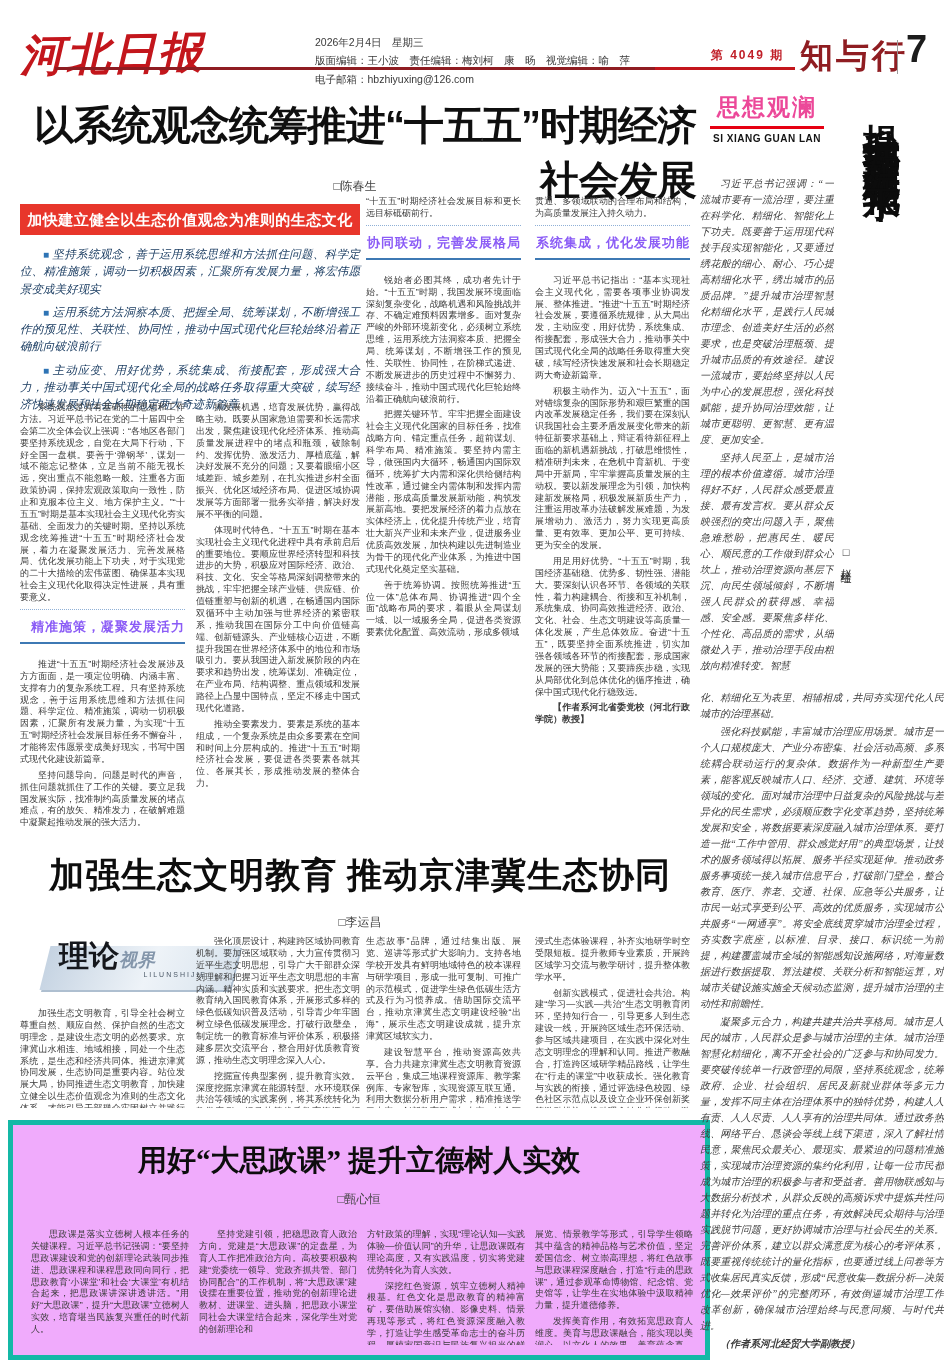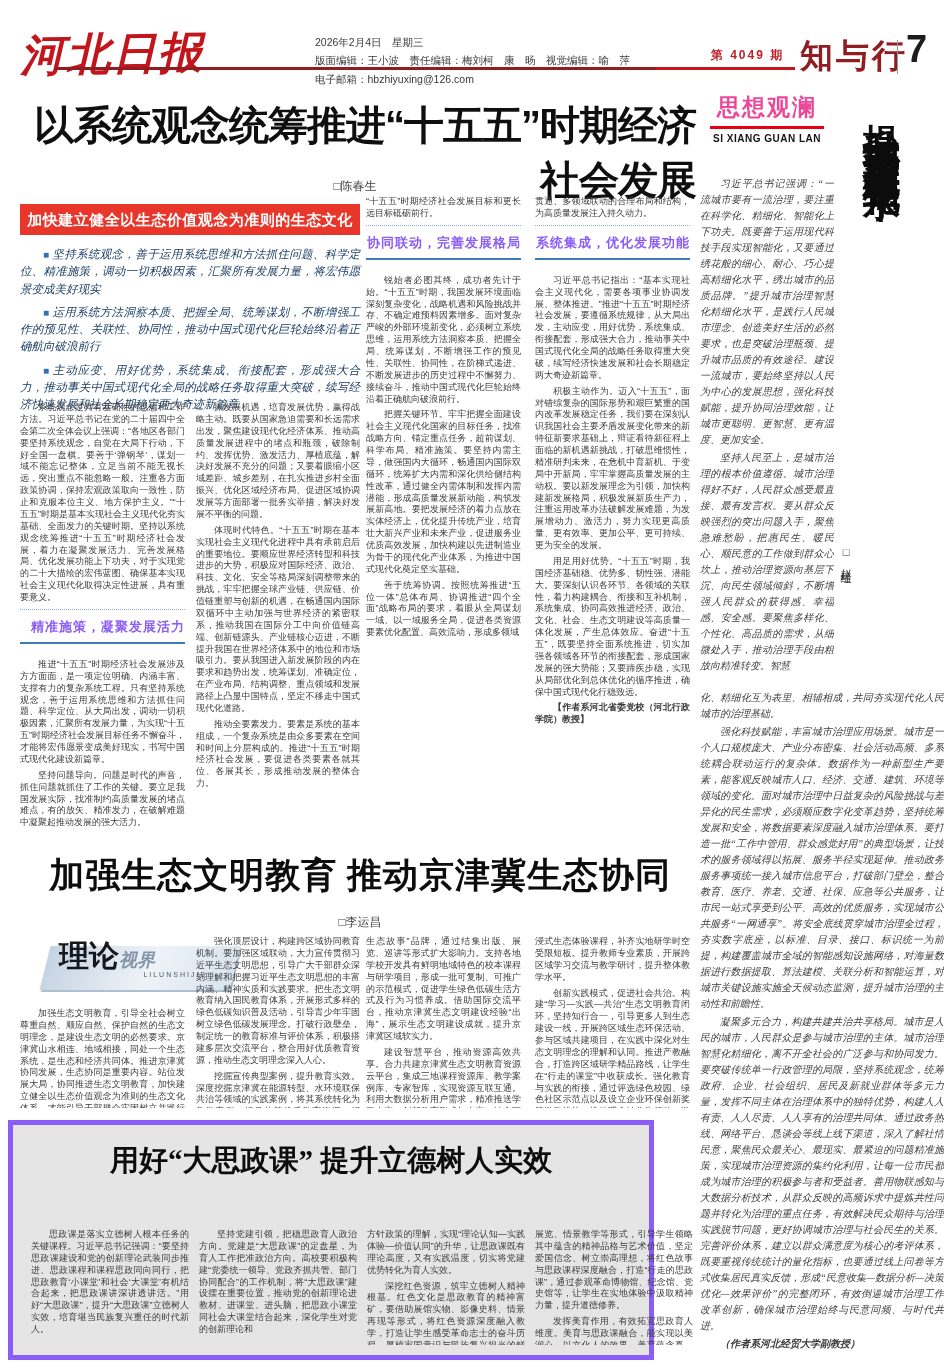--- a/index.html
+++ b/index.html
@@ -49,21 +49,21 @@
     background:linear-gradient(100deg,#c5d3e2,#eef3f8 55%,#d9e4ee);transform:skewX(-14deg);
     box-shadow:2px 2px 0 #aebfd0}
   .el-a{position:relative;font-size:30px;font-weight:900;color:#15171c;
     font-family:"Liberation Serif","DejaVu Serif",serif;margin-left:14px}
   .el-b{position:relative;font-size:18px;font-weight:700;color:#8496ab;
     font-family:"Liberation Serif","DejaVu Serif",serif;font-style:italic}
   .el-sub{position:relative;font-size:7px;letter-spacing:2px;color:#4d5a68;text-align:right;
     margin-top:-6px;padding-right:34px}
 
   
-  .sz-box{left:8px;top:1120px;width:646px;height:240px;border:5px solid #8b5cf6;background:#e5e5e5}
+  .sz-box{left:8px;top:1120px;width:702px;height:240px;border:5px solid #14b8a6;background:#f0abfc}
   .sz-headline{position:absolute;left:0;top:16px;width:100%;text-align:center;font-size:29px;
     font-weight:900;color:#0d0d0d;font-family:"Liberation Serif","DejaVu Serif",serif}
   .sz-byline{position:absolute;left:0;top:66px;width:100%}
 
   
   .sx-badge{left:700px;top:92px;width:134px;text-align:center}
   .sx-badge .t{font-size:23px;font-weight:700;color:#ec4899;letter-spacing:2px;
     font-family:"Liberation Serif","DejaVu Serif",serif}
   .sx-badge .bar{width:114px;height:3px;background:#e60012;margin:3px auto 4px}
   .sx-badge .s{font-size:10px;font-weight:700;color:#141414;letter-spacing:.5px}
@@ -100,21 +100,21 @@
   <p><span class="sq">■</span><span>坚持系统观念，善于运用系统思维和方法抓住问题、科学定位、精准施策，调动一切积极因素，汇聚所有发展力量，将宏伟愿景变成美好现实</span></p>
   <p><span class="sq">■</span><span>运用系统方法洞察本质、把握全局、统筹谋划，不断增强工作的预见性、关联性、协同性，推动中国式现代化巨轮始终沿着正确航向破浪前行</span></p>
   <p><span class="sq">■</span><span>主动应变、用好优势，系统集成、衔接配套，形成强大合力，推动事关中国式现代化全局的战略任务取得重大突破，续写经济快速发展和社会长期稳定两大奇迹新篇章</span></p>
 </div>
 
 <div class="col" style="left:20px;top:402px;width:165px;height:438px">
   <p>系统观念是具有基础性的思想和工作方法。习近平总书记在党的二十届四中全会第二次全体会议上强调：“各地区各部门要坚持系统观念，自觉在大局下行动，下好全国一盘棋。要善于‘弹钢琴’，谋划一域不能忘记整体，立足当前不能无视长远，突出重点不能忽略一般。注重各方面政策协调，保持宏观政策取向一致性，防止和克服本位主义、地方保护主义。”“十五五”时期是基本实现社会主义现代化夯实基础、全面发力的关键时期。坚持以系统观念统筹推进“十五五”时期经济社会发展，着力在凝聚发展活力、完善发展格局、优化发展功能上下功夫，对于实现党的二十大描绘的宏伟蓝图、确保基本实现社会主义现代化取得决定性进展，具有重要意义。</p>
   <div class="dotted"></div>
   <h3 class="subhead">精准施策，凝聚发展活力</h3>
   <div>
-      <p>推进“十五五”时期经济社会发展涉及方方面面，是一项定位明确、内涵丰富、支撑有力的复杂系统工程。只有坚持系统观念，善于运用系统思维和方法抓住问题、科学定位、从大局出发，调动一切积极因素，汇聚所有发展力量，为实现“十五五”时期经济社会发展目标任务不懈奋斗，才能将宏伟愿景变成美好现实，书写中国式现代化建设新篇章。</p>
+      <p>推进“十五五”时期经济社会发展涉及方方面面，是一项定位明确、内涵丰富、支撑有力的复杂系统工程。只有坚持系统观念，善于运用系统思维和方法抓住问题、科学定位、精准施策，调动一切积极因素，汇聚所有发展力量，为实现“十五五”时期经济社会发展目标任务不懈奋斗，才能将宏伟愿景变成美好现实，书写中国式现代化建设新篇章。</p>
       <p>坚持问题导向。问题是时代的声音，抓住问题就抓住了工作的关键。要立足我国发展实际，找准制约高质量发展的堵点难点，有的放矢、精准发力，在破解难题中凝聚起推动发展的强大活力。</p>
     </div>
 </div>
 
 <div class="col" style="left:196px;top:402px;width:164px;height:438px">
   <div>
       <p>抓发展机遇，培育发展优势，赢得战略主动。既要从国家急迫需要和长远需求出发，聚焦建设现代化经济体系、推动高质量发展进程中的堵点和瓶颈，破除制约、发挥优势、激发活力、厚植底蕴，解决好发展不充分的问题；又要着眼缩小区域差距、城乡差别，在扎实推进乡村全面振兴、优化区域经济布局、促进区域协调发展等方面部署一批务实举措，解决好发展不平衡的问题。</p>
       <p>体现时代特色。“十五五”时期在基本实现社会主义现代化进程中具有承前启后的重要地位。要顺应世界经济转型和科技进步的大势，积极应对国际经济、政治、科技、文化、安全等格局深刻调整带来的挑战，牢牢把握全球产业链、供应链、价值链重塑与创新的机遇，在畅通国内国际双循环中主动加强与世界经济的紧密联系，推动我国在国际分工中向价值链高端、创新链源头、产业链核心迈进，不断提升我国在世界经济体系中的地位和市场吸引力。要从我国进入新发展阶段的内在要求和趋势出发，统筹谋划、准确定位，在产业布局、结构调整、重点领域和发展路径上凸显中国特点，坚定不移走中国式现代化道路。</p>
       <p>推动全要素发力。要素是系统的基本组成，一个复杂系统是由众多要素在空间和时间上分层构成的。推进“十五五”时期经济社会发展，要促进各类要素各就其位、各展其长，形成推动发展的整体合力。</p>
     </div>
@@ -172,20 +172,21 @@
 <div class="col" style="left:535px;top:936px;width:155px;height:172px">
   <p class="cont">浸式生态体验课程，补齐实地研学时空受限短板。提升教师专业素质，开展跨区域学习交流与教学研讨，提升整体教学水平。</p>
   <div>
       <p>创新实践模式，促进社会共治。构建“学习—实践—共治”生态文明教育闭环，坚持知行合一，引导更多人到生态建设一线，开展跨区域生态环保活动、参与区域共建项目，在实践中深化对生态文明理念的理解和认同。推进产教融合，打造跨区域研学精品路线，让学生在“行走的课堂”中收获成长。强化教育与实践的衔接，通过评选绿色校园、绿色社区示范点以及设立企业环保创新奖等激励措施，推动理念转化为行动，激活全民参与生态文明建设的内生动力。</p>
     </div>
 
 </div>
 
 <div class="abs sz-box">
   <h2 class="sz-headline">用好“大思政课”  提升立德树人实效</h2>
+  <div class="byline sz-byline">□甄心恒</div>
   <div class="col" style="left:18px;top:104px;width:158px;height:116px">
     <div>
         <p>思政课是落实立德树人根本任务的关键课程。习近平总书记强调：“要坚持思政课建设和党的创新理论武装同步推进、思政课程和课程思政同向同行，把思政教育‘小课堂’和社会‘大课堂’有机结合起来，把思政课讲深讲透讲活。”用好“大思政课”，提升“大思政课”立德树人实效，培育堪当民族复兴重任的时代新人。</p>
       </div>
   </div>
   <div class="col" style="left:186px;top:104px;width:158px;height:116px">
     <div>
         <p>坚持党建引领，把稳思政育人政治方向。党建是“大思政课”的定盘星，为育人工作把准政治方向。高校要积极构建“党委统一领导、党政齐抓共管、部门协同配合”的工作机制，将“大思政课”建设摆在重要位置，推动党的创新理论进教材、进课堂、进头脑，把思政小课堂同社会大课堂结合起来，深化学生对党的创新理论和</p>
       </div>
   </div>

